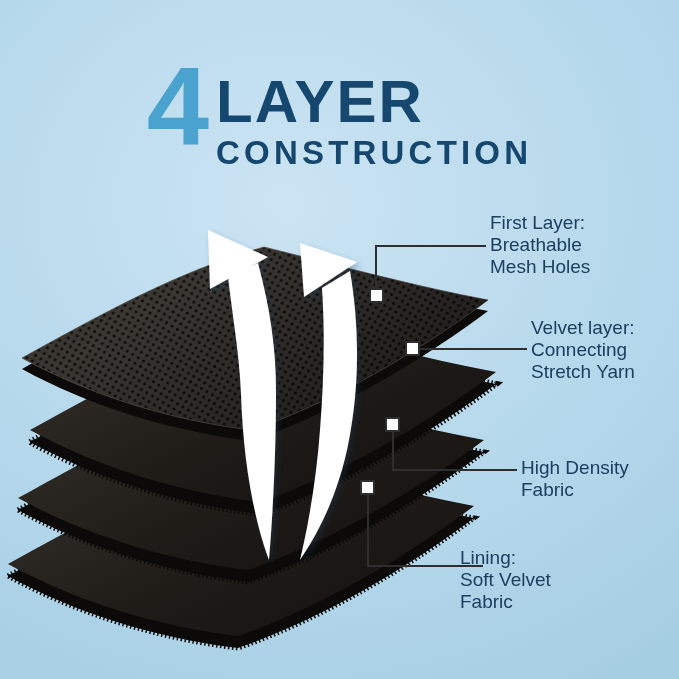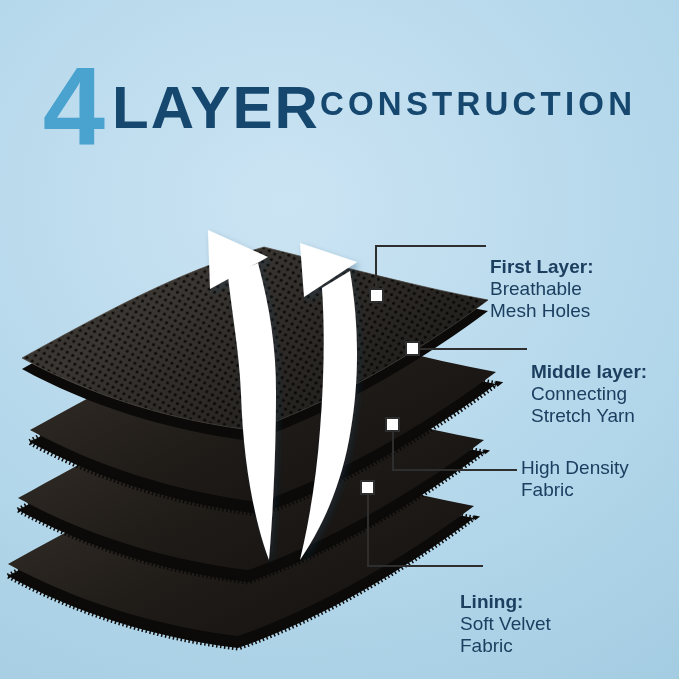--- a/index.html
+++ b/index.html
@@ -9,25 +9,25 @@
     font-family:"Liberation Sans", sans-serif;
   }
   .stage > svg{position:absolute;left:0;top:0;}
   .title{
     position:absolute;top:62px;left:0;width:100%;
     display:flex;justify-content:center;align-items:flex-start;gap:10px;
   }
   .title .num{
     font-size:112px;line-height:.8;font-weight:bold;color:#4aa2cf;letter-spacing:-3px;
   }
-  .title-col{display:flex;margin-top:18px;}
+  .title-col{display:flex;flex-direction:column;margin-top:12px;}
   .title .word{font-size:60px;line-height:.92;font-weight:bold;color:#16486f;letter-spacing:2px;}
   .title .sub{font-size:33px;font-weight:bold;color:#16486f;letter-spacing:4.2px;margin-top:5px;}
   .callout{position:absolute;color:#1c3f60;font-size:19px;line-height:1.16;}
-  .callout .h{font-weight:bold;margin-top:44px;}
+  .callout .h{font-weight:normal;}
   .c1{left:490px;top:212px;}
   .c2{left:531px;top:317px;}
   .c3{left:521px;top:457px;}
   .c4{left:460px;top:547px;}
 </style>
 </head>
 <body>
 
 <div class="stage">
 
@@ -104,21 +104,21 @@
     </span>
   </div>
 
   <div class="callout c1">
     <div class="h">First Layer:</div>
     <div>Breathable</div>
     <div>Mesh Holes</div>
   </div>
 
   <div class="callout c2">
-    <div class="h">Middle layer:</div>
+    <div class="h">Velvet layer:</div>
     <div>Connecting</div>
     <div>Stretch Yarn</div>
   </div>
 
   <div class="callout c3">
     <div>High Density</div>
     <div>Fabric</div>
   </div>
 
   <div class="callout c4">

